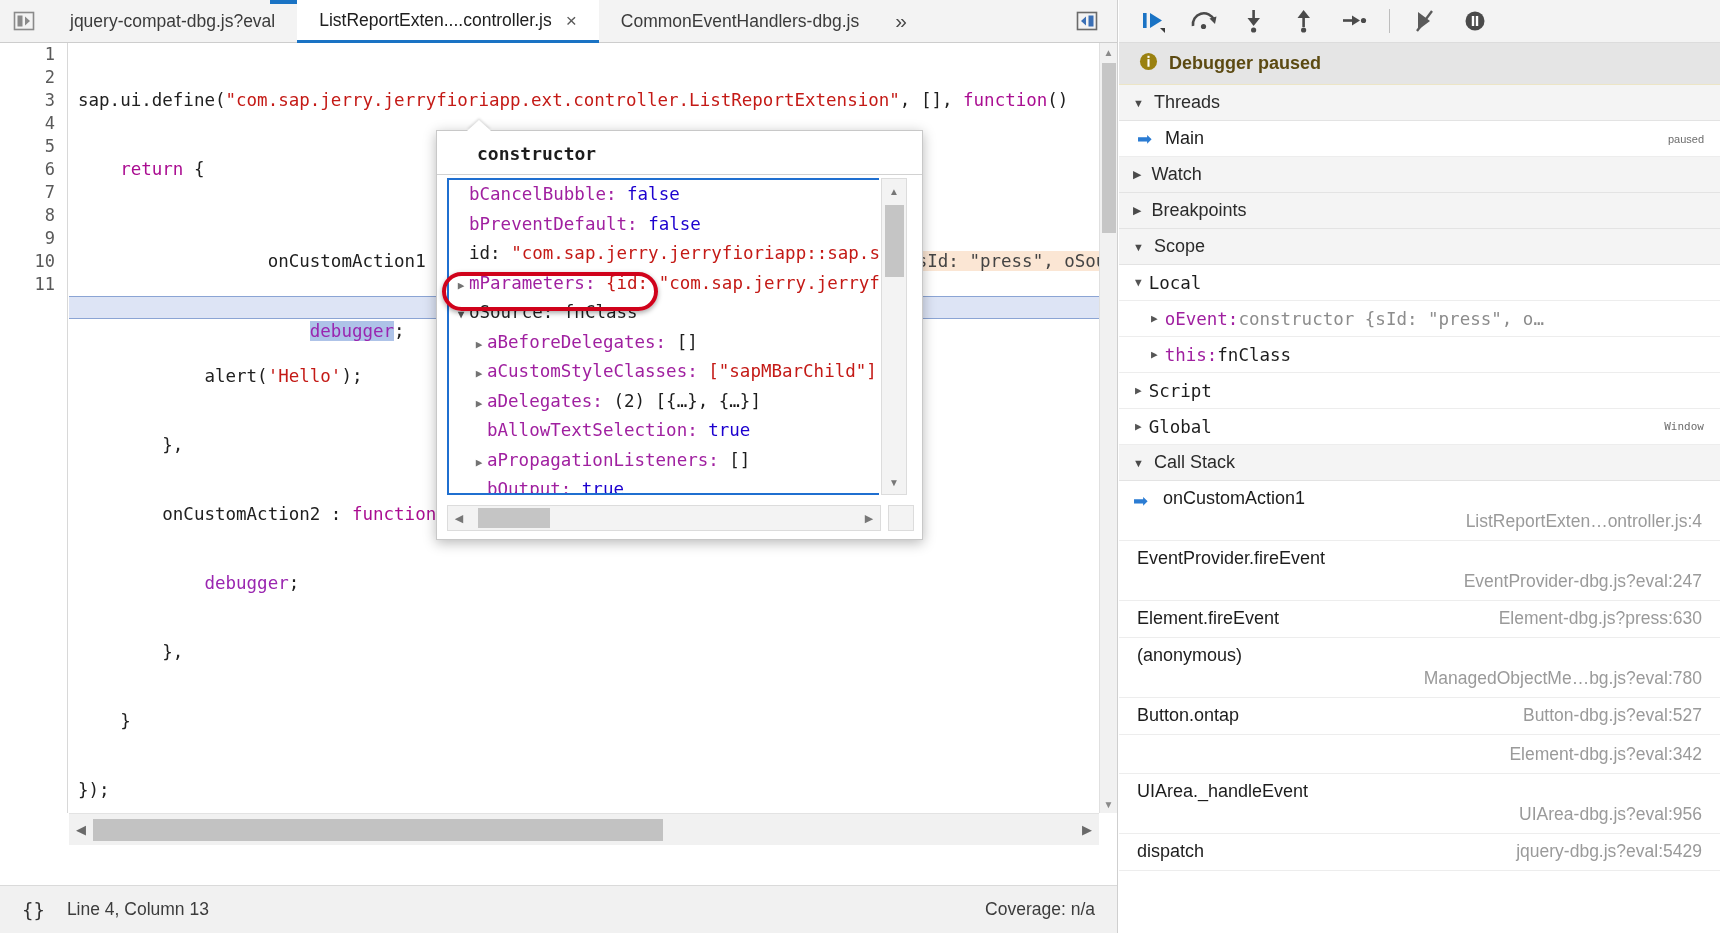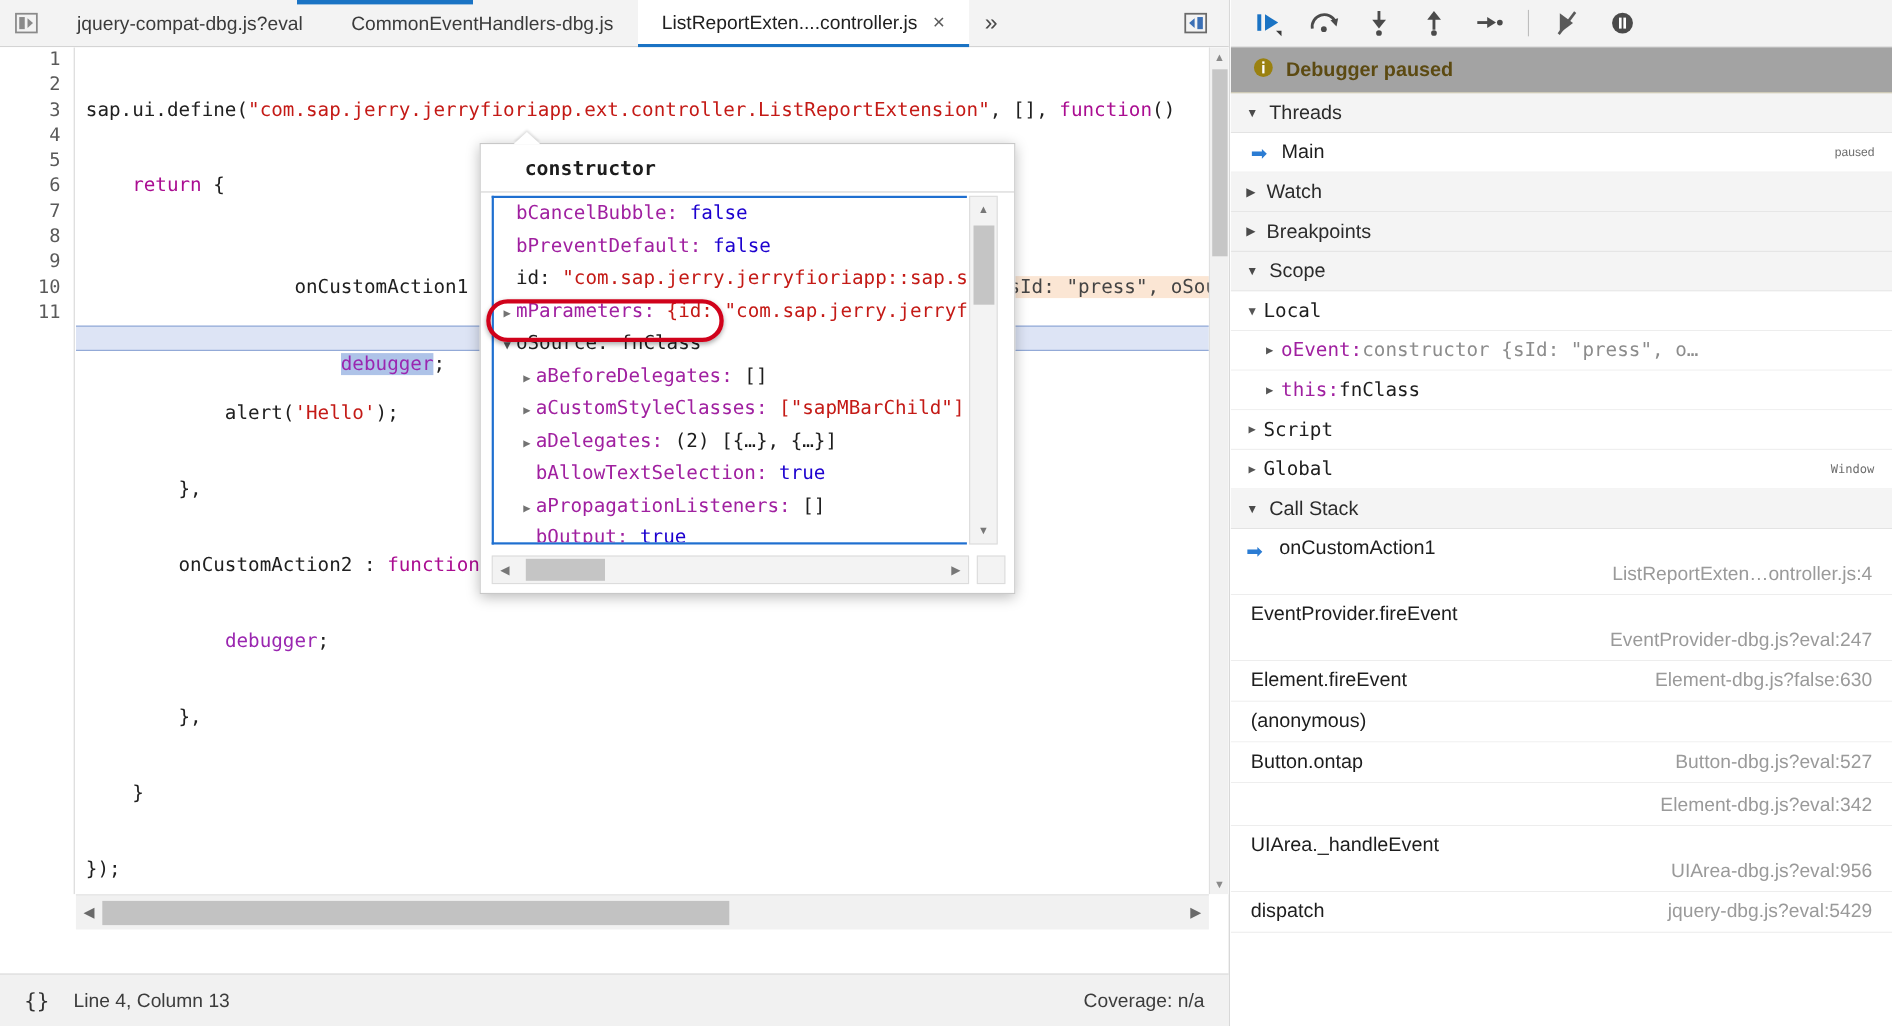--- a/index.html
+++ b/index.html
@@ -342,21 +342,21 @@
     display: flex; align-items: center; justify-content: center;
     cursor: pointer;
   }
   .tb-sep {
     width: 1px; height: 24px;
     background: #bdbdbd;
     margin: 0 8px;
   }
   #paused-banner {
     height: 42px;
-    background: #a3a3a3;
+    background: #e5e5e5;
     border-bottom: 1px solid #ece5c6;
     display: flex; align-items: center;
     padding-left: 20px;
     gap: 11px;
   }
   #paused-banner .ptext {
     font-size: 18px;
     font-weight: bold;
     color: #5c4a12;
   }
@@ -464,26 +464,26 @@
         <svg width="24" height="24" viewBox="0 0 24 24">
           <rect x="2.5" y="3.5" width="19" height="17" fill="none" stroke="#8a8a8a" stroke-width="1.6"></rect>
           <rect x="5.5" y="6.5" width="5" height="11" fill="#8a8a8a"></rect>
           <path d="M18 12 L13 7.5 L13 16.5 Z" fill="#8a8a8a"></path>
         </svg>
       </div>
 
       <div class="tab">
         <span>jquery-compat-dbg.js?eval</span>
       </div>
-      <div class="tab">
-        <span>CommonEventHandlers-dbg.js</span>
-      </div>
       <div class="tab active">
         <span>ListReportExten....controller.js</span>
         <span class="close-x">×</span>
+      </div>
+      <div class="tab">
+        <span>CommonEventHandlers-dbg.js</span>
       </div>
       <div class="tab-overflow">»</div>
 
       <div class="tabstrip-right">
         <svg width="24" height="24" viewBox="0 0 24 24">
           <rect x="2.5" y="3.5" width="19" height="17" fill="none" stroke="#6a6a6a" stroke-width="1.6"></rect>
           <path d="M6 12 L11 7.5 L11 16.5 Z" fill="#3a6fb5"></path>
           <rect x="13.5" y="6.5" width="5" height="11" fill="#3a6fb5"></rect>
         </svg>
       </div>
@@ -705,27 +705,28 @@
         </div>
         <div class="cs-row">
           <div class="cs-top">
             <span class="cs-name">EventProvider.fireEvent</span>
           </div>
           <div class="cs-loc-below">EventProvider-dbg.js?eval:247</div>
         </div>
         <div class="cs-row">
           <div class="cs-top">
             <span class="cs-name">Element.fireEvent</span>
-            <span class="cs-loc-inline">Element-dbg.js?false:630</span>
+            <span class="cs-loc-inline">Element-dbg.js?press:630</span>
           </div>
         </div>
         <div class="cs-row">
           <div class="cs-top">
             <span class="cs-name">(anonymous)</span>
           </div>
+          <div class="cs-loc-below">ManagedObjectMe…bg.js?eval:780</div>
         </div>
         <div class="cs-row">
           <div class="cs-top">
             <span class="cs-name">Button.ontap</span>
             <span class="cs-loc-inline">Button-dbg.js?eval:527</span>
           </div>
         </div>
         <div class="cs-row">
           <div class="cs-loc-below">Element-dbg.js?eval:342</div>
         </div>

